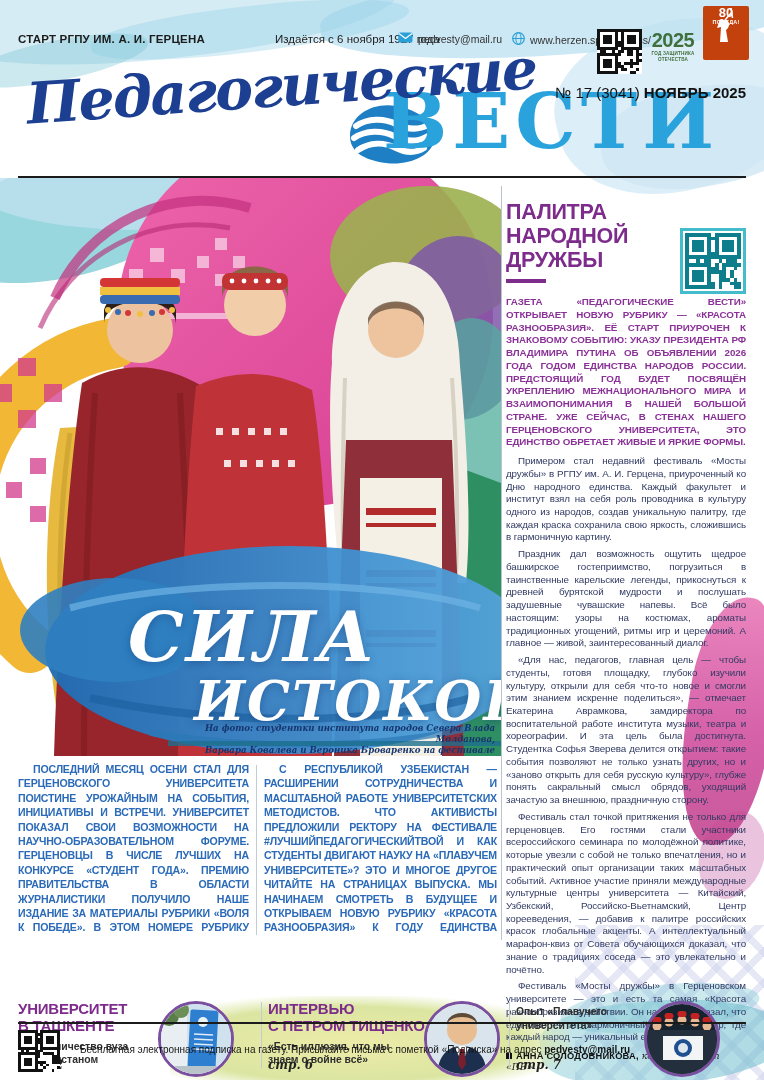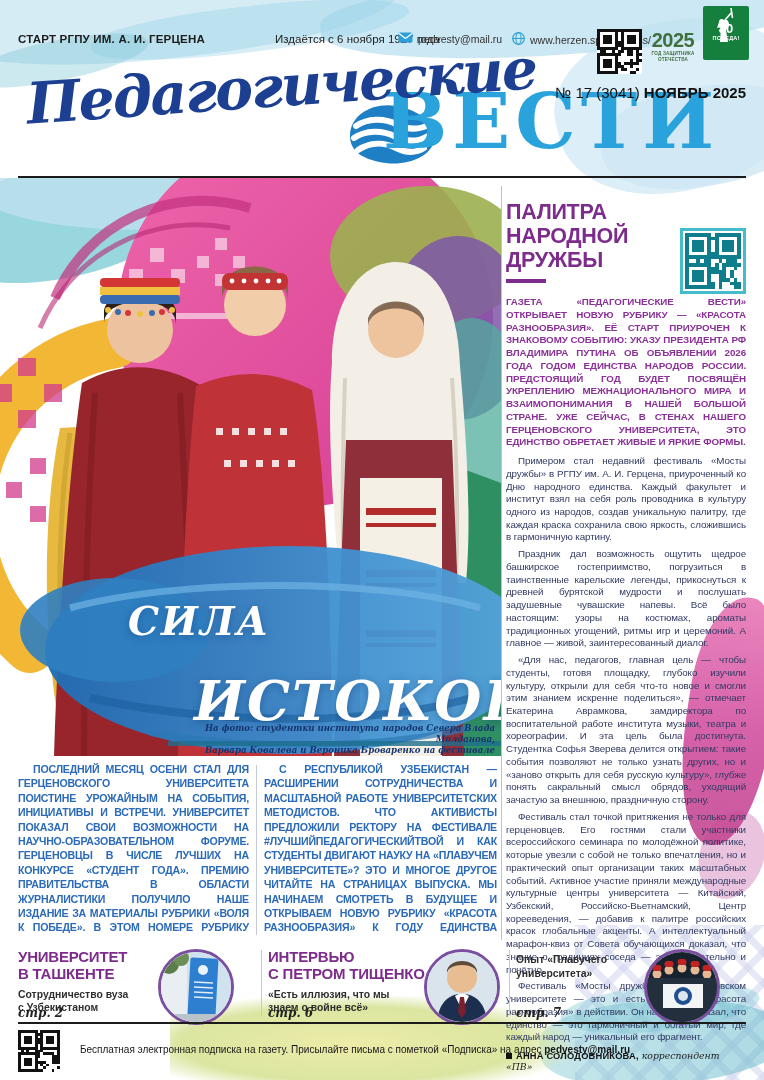--- a/index.html
+++ b/index.html
@@ -35,43 +35,43 @@
   .hdr-pub{left:18px;top:33px;font-size:11.5px;font-weight:bold;letter-spacing:.2px;color:#1c1c1c;}
   .hdr-since{left:227px;top:33px;font-size:11.5px;color:#1c1c1c;margin-left:48px;}
   .hdr-link{position:absolute;top:32px;font-size:10.5px;color:#333;display:flex;align-items:center;gap:5px;text-decoration:none;}
   .hdr-email{left:398px;}
   .hdr-site{left:512px;}
   .icon-blue{color:#2a9fd8;}
   .hdr-qr{left:597px;top:29px;width:45px;height:45px;color:#111;}
   .year-badge{left:647px;top:30px;width:52px;text-align:center;color:#3f6f3c;}
   .year-badge .y{font-size:20px;font-weight:bold;line-height:1;letter-spacing:-.5px;}
   .year-badge .c{font-size:4.6px;font-weight:bold;line-height:1.25;margin-top:1px;letter-spacing:.2px;}
-  .victory{left:703px;top:6px;width:46px;height:54px;background:#15803d;border-radius:2px;
-           display:flex;flex-direction:column;align-items:center;justify-content:center;overflow:hidden;}
+  .victory{left:703px;top:6px;width:46px;height:54px;background:#c2410c;border-radius:2px;
+           display:flex;flex-direction:column;align-items:center;justify-content:flex-start;overflow:hidden;}
   .victory svg{position:absolute;top:2px;left:8px;}
   .victory .n{font-size:13px;font-weight:bold;color:#fff;line-height:1;z-index:1;margin-bottom:1px;}
   .victory .l{font-size:5.5px;font-weight:bold;color:#fff;line-height:1;margin-bottom:3px;z-index:1;letter-spacing:.2px;}
 
   
   .mast1{left:26px;top:52px;font-family:"DejaVu Serif",serif;font-style:italic;font-weight:bold;
          font-size:57px;color:#1c3f92;transform:rotate(-4deg);letter-spacing:-2px;z-index:3;}
   .wave-logo{left:346px;top:100px;z-index:2;}
   .mast2{left:383px;top:84px;font-family:"DejaVu Serif",serif;font-weight:bold;font-size:76px;
          color:#2aa3dd;letter-spacing:5px;z-index:2;line-height:1;}
   .issue-line{right:18px;top:84px;font-size:15px;color:#111;z-index:4;}
   .issue-line b{font-weight:bold;}
 
   .rule-top{left:18px;top:176px;width:728px;height:2px;background:#1b1b1b;z-index:4;}
   .v-rule-main{left:501px;top:186px;width:1px;height:754px;background:#b9c4cf;z-index:2;}
 
   
   .collage{left:0;top:178px;width:501px;height:578px;z-index:2;overflow:hidden;}
   .cover-title{position:absolute;font-family:"DejaVu Serif",serif;font-style:italic;font-weight:bold;
         color:#fff;letter-spacing:2px;text-shadow:0 2px 8px rgba(20,60,120,.45);line-height:1;}
-  .ct1{left:128px;top:424px;font-size:39px;}
+  .ct1{left:128px;top:424px;font-size:70px;}
   .ct2{left:194px;top:496px;font-size:54px;}
   .cover-caption{position:absolute;right:6px;top:545px;width:330px;text-align:right;
         font-family:"DejaVu Serif",serif;font-style:italic;font-weight:bold;font-size:8.6px;
         color:#17356e;line-height:1.3;}
 
   
   .intro{left:18px;top:762px;width:479px;height:176px;z-index:2;overflow:hidden;}
   .intro p{margin:0;text-indent:15px;font-size:10.6px;font-weight:bold;color:#2a6ab8;
            line-height:1.36;text-align:justify;letter-spacing:-.2px;}
   .intro .c1{position:absolute;left:0;top:0;width:231px;}
@@ -87,21 +87,21 @@
   .f-lead{margin:13px 0 6px 0;font-size:9.8px;font-weight:bold;color:#8a3197;line-height:1.3;
           text-align:justify;letter-spacing:-.1px;}
   .feature p.body{margin:0 0 4px 0;font-size:9.8px;color:#313a63;line-height:1.3;text-align:justify;
           text-indent:12px;letter-spacing:-.1px;}
   .byline{margin-top:6px;font-size:9.3px;color:#111;}
   .byline .sq{display:inline-block;width:6px;height:6px;background:#111;margin-right:4px;}
   .byline .nm{font-weight:bold;letter-spacing:.2px;margin-top:44px;}
   .byline .rl{font-family:"DejaVu Serif",serif;font-style:italic;font-weight:normal;color:#222;}
 
   
-  .teasers{left:18px;top:948px;width:728px;height:70px;z-index:2;}
+  .teasers{left:18px;top:1000px;width:728px;height:70px;z-index:2;}
   .teaser{position:absolute;top:0;height:70px;}
   .tz1{left:0;width:238px;} .tz2{left:250px;width:236px;} .tz3{left:498px;width:230px;}
   .t-title{font-size:15px;font-weight:bold;color:#7d2c8c;line-height:1.15;white-space:pre-line;letter-spacing:-.2px;}
   .t-sub{margin-top:5px;font-size:10.4px;font-weight:bold;color:#2e2e2e;line-height:1.3;white-space:pre-line;}
   .t-page{position:absolute;left:0;bottom:-2px;font-family:"DejaVu Serif",serif;font-style:italic;
           font-weight:bold;font-size:12px;color:#222;}
   .t-photo{position:absolute;top:1px;width:70px;height:70px;border-radius:50%;overflow:hidden;
            border:3px solid #7b4fa0;box-shadow:0 0 0 2px #fff inset;}
   .tz1 .t-photo{left:140px;} .tz2 .t-photo{right:4px;} .tz3 .t-photo{right:26px;}
   .t-div{position:absolute;top:2px;width:1px;height:66px;background:#c3ccd6;}

